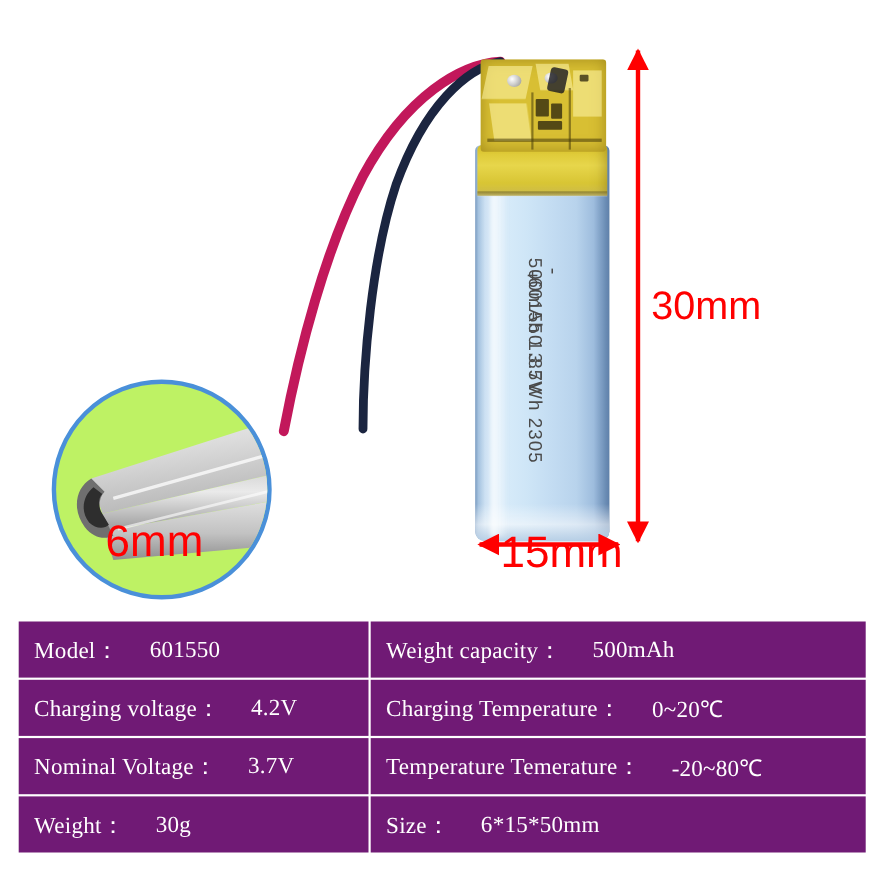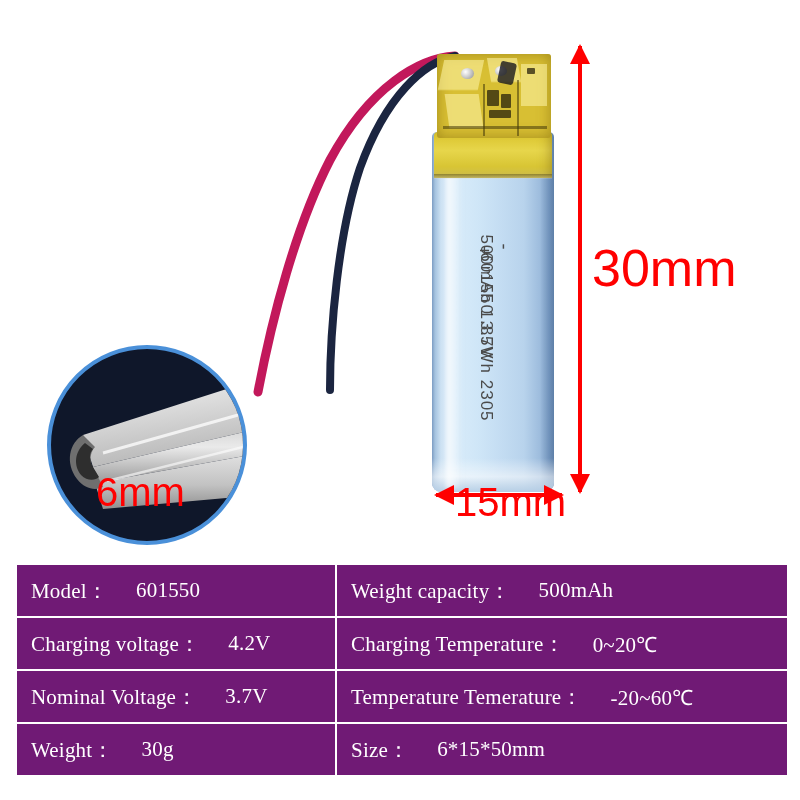--- a/index.html
+++ b/index.html
@@ -109,32 +109,32 @@
   #wires { position: absolute; left: 0; top: 0; width: 800px; height: 556px; }
 
   
   .dim-label {
     position: absolute;
     color: #ff0000;
     font-family: "Liberation Sans", sans-serif;
     font-weight: 400;
     white-space: nowrap;
   }
-  #label-30mm { left: 592px; top: 238px; font-size: 52px; }
+  #label-30mm { left: 592px; top: 257px; font-size: 36px; }
   #label-15mm { left: 455px; top: 480px; font-size: 40px; }
   #label-6mm  { left: 92px;  top: 466px; font-size: 40px; }
 
   
   #inset {
     position: absolute;
     left: 47px; top: 345px;
     width: 192px; height: 192px;
     border-radius: 50%;
     border: 4px solid #4a90d9;
-    background: #0f172a;
+    background: #bef264;
     overflow: hidden;
   }
   .inset-metal {
     position: absolute;
     left: -18px; top: 14px;
     width: 250px; height: 170px;
   }
 
   
   #spec-table {
@@ -277,21 +277,21 @@
     <span class="spec-key">Charging Temperature：</span>
     <span class="spec-val">0~20℃</span>
   </div>
 
   <div class="spec-cell">
     <span class="spec-key">Nominal Voltage：</span>
     <span class="spec-val">3.7V</span>
   </div>
   <div class="spec-cell">
     <span class="spec-key">Temperature Temerature：</span>
-    <span class="spec-val">-20~60℃</span>
+    <span class="spec-val">-20~80℃</span>
   </div>
 
   <div class="spec-cell">
     <span class="spec-key">Weight：</span>
     <span class="spec-val">30g</span>
   </div>
   <div class="spec-cell">
     <span class="spec-key">Size：</span>
     <span class="spec-val">6*15*50mm</span>
   </div>

